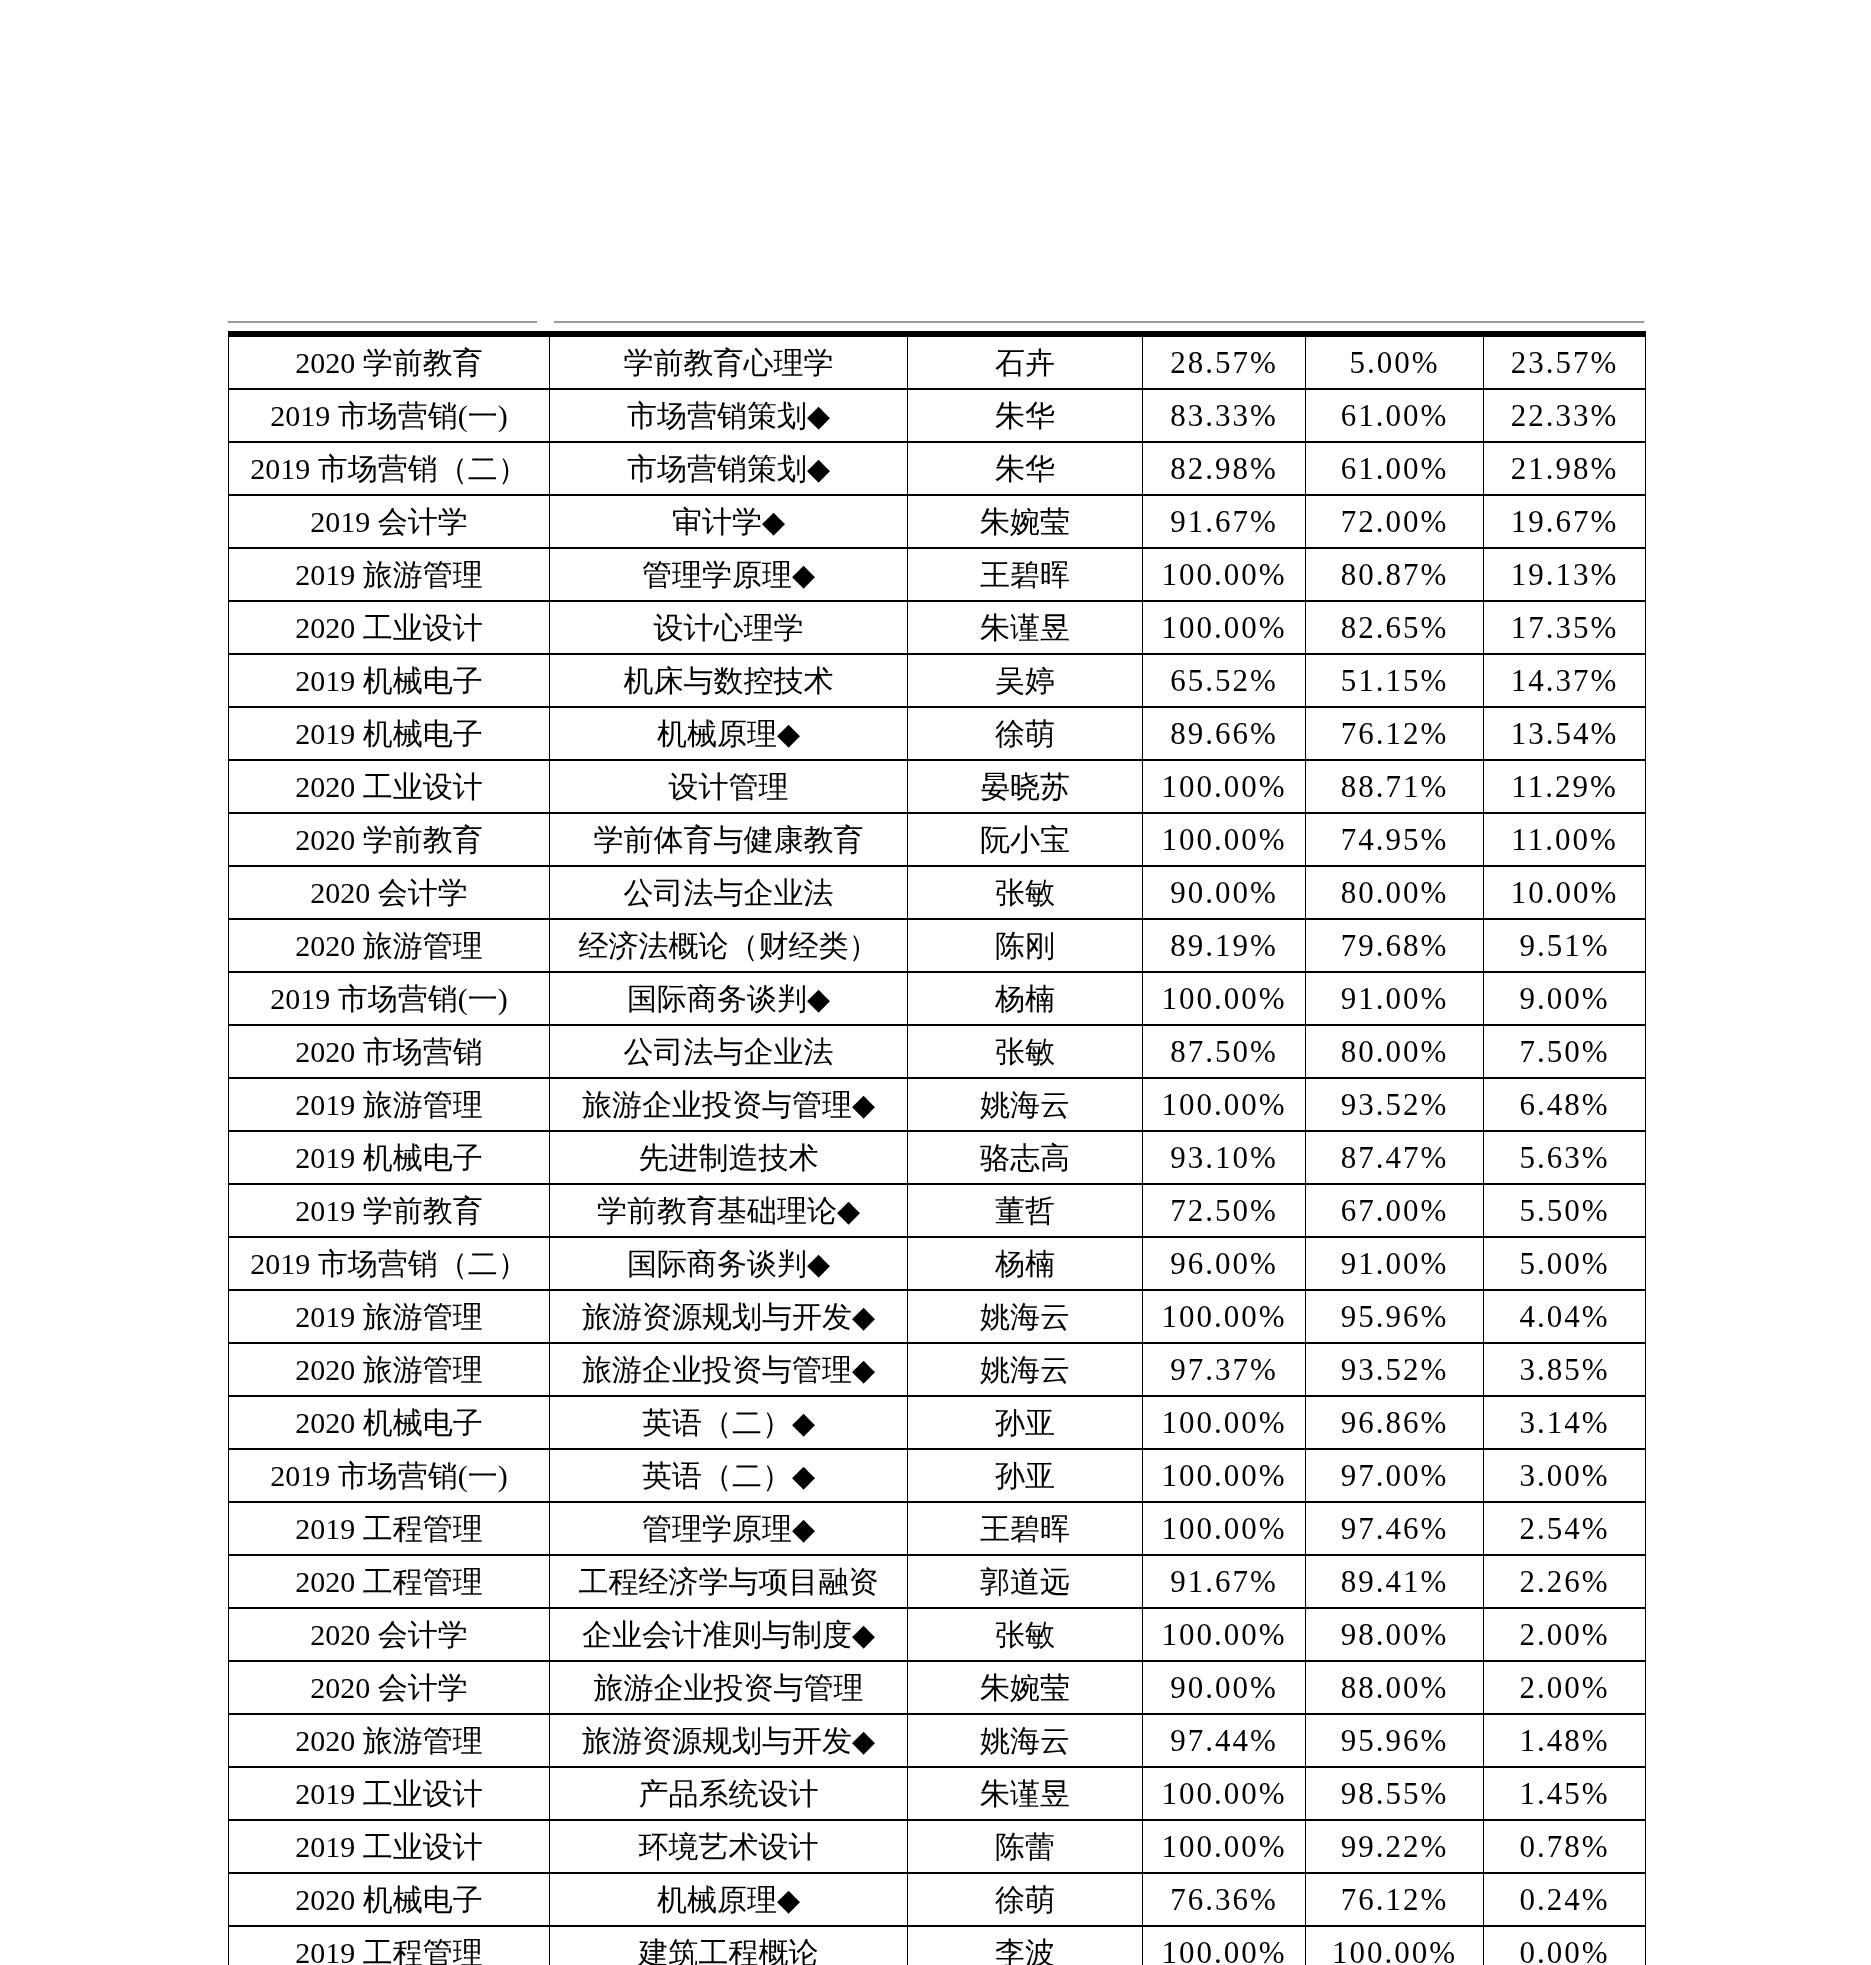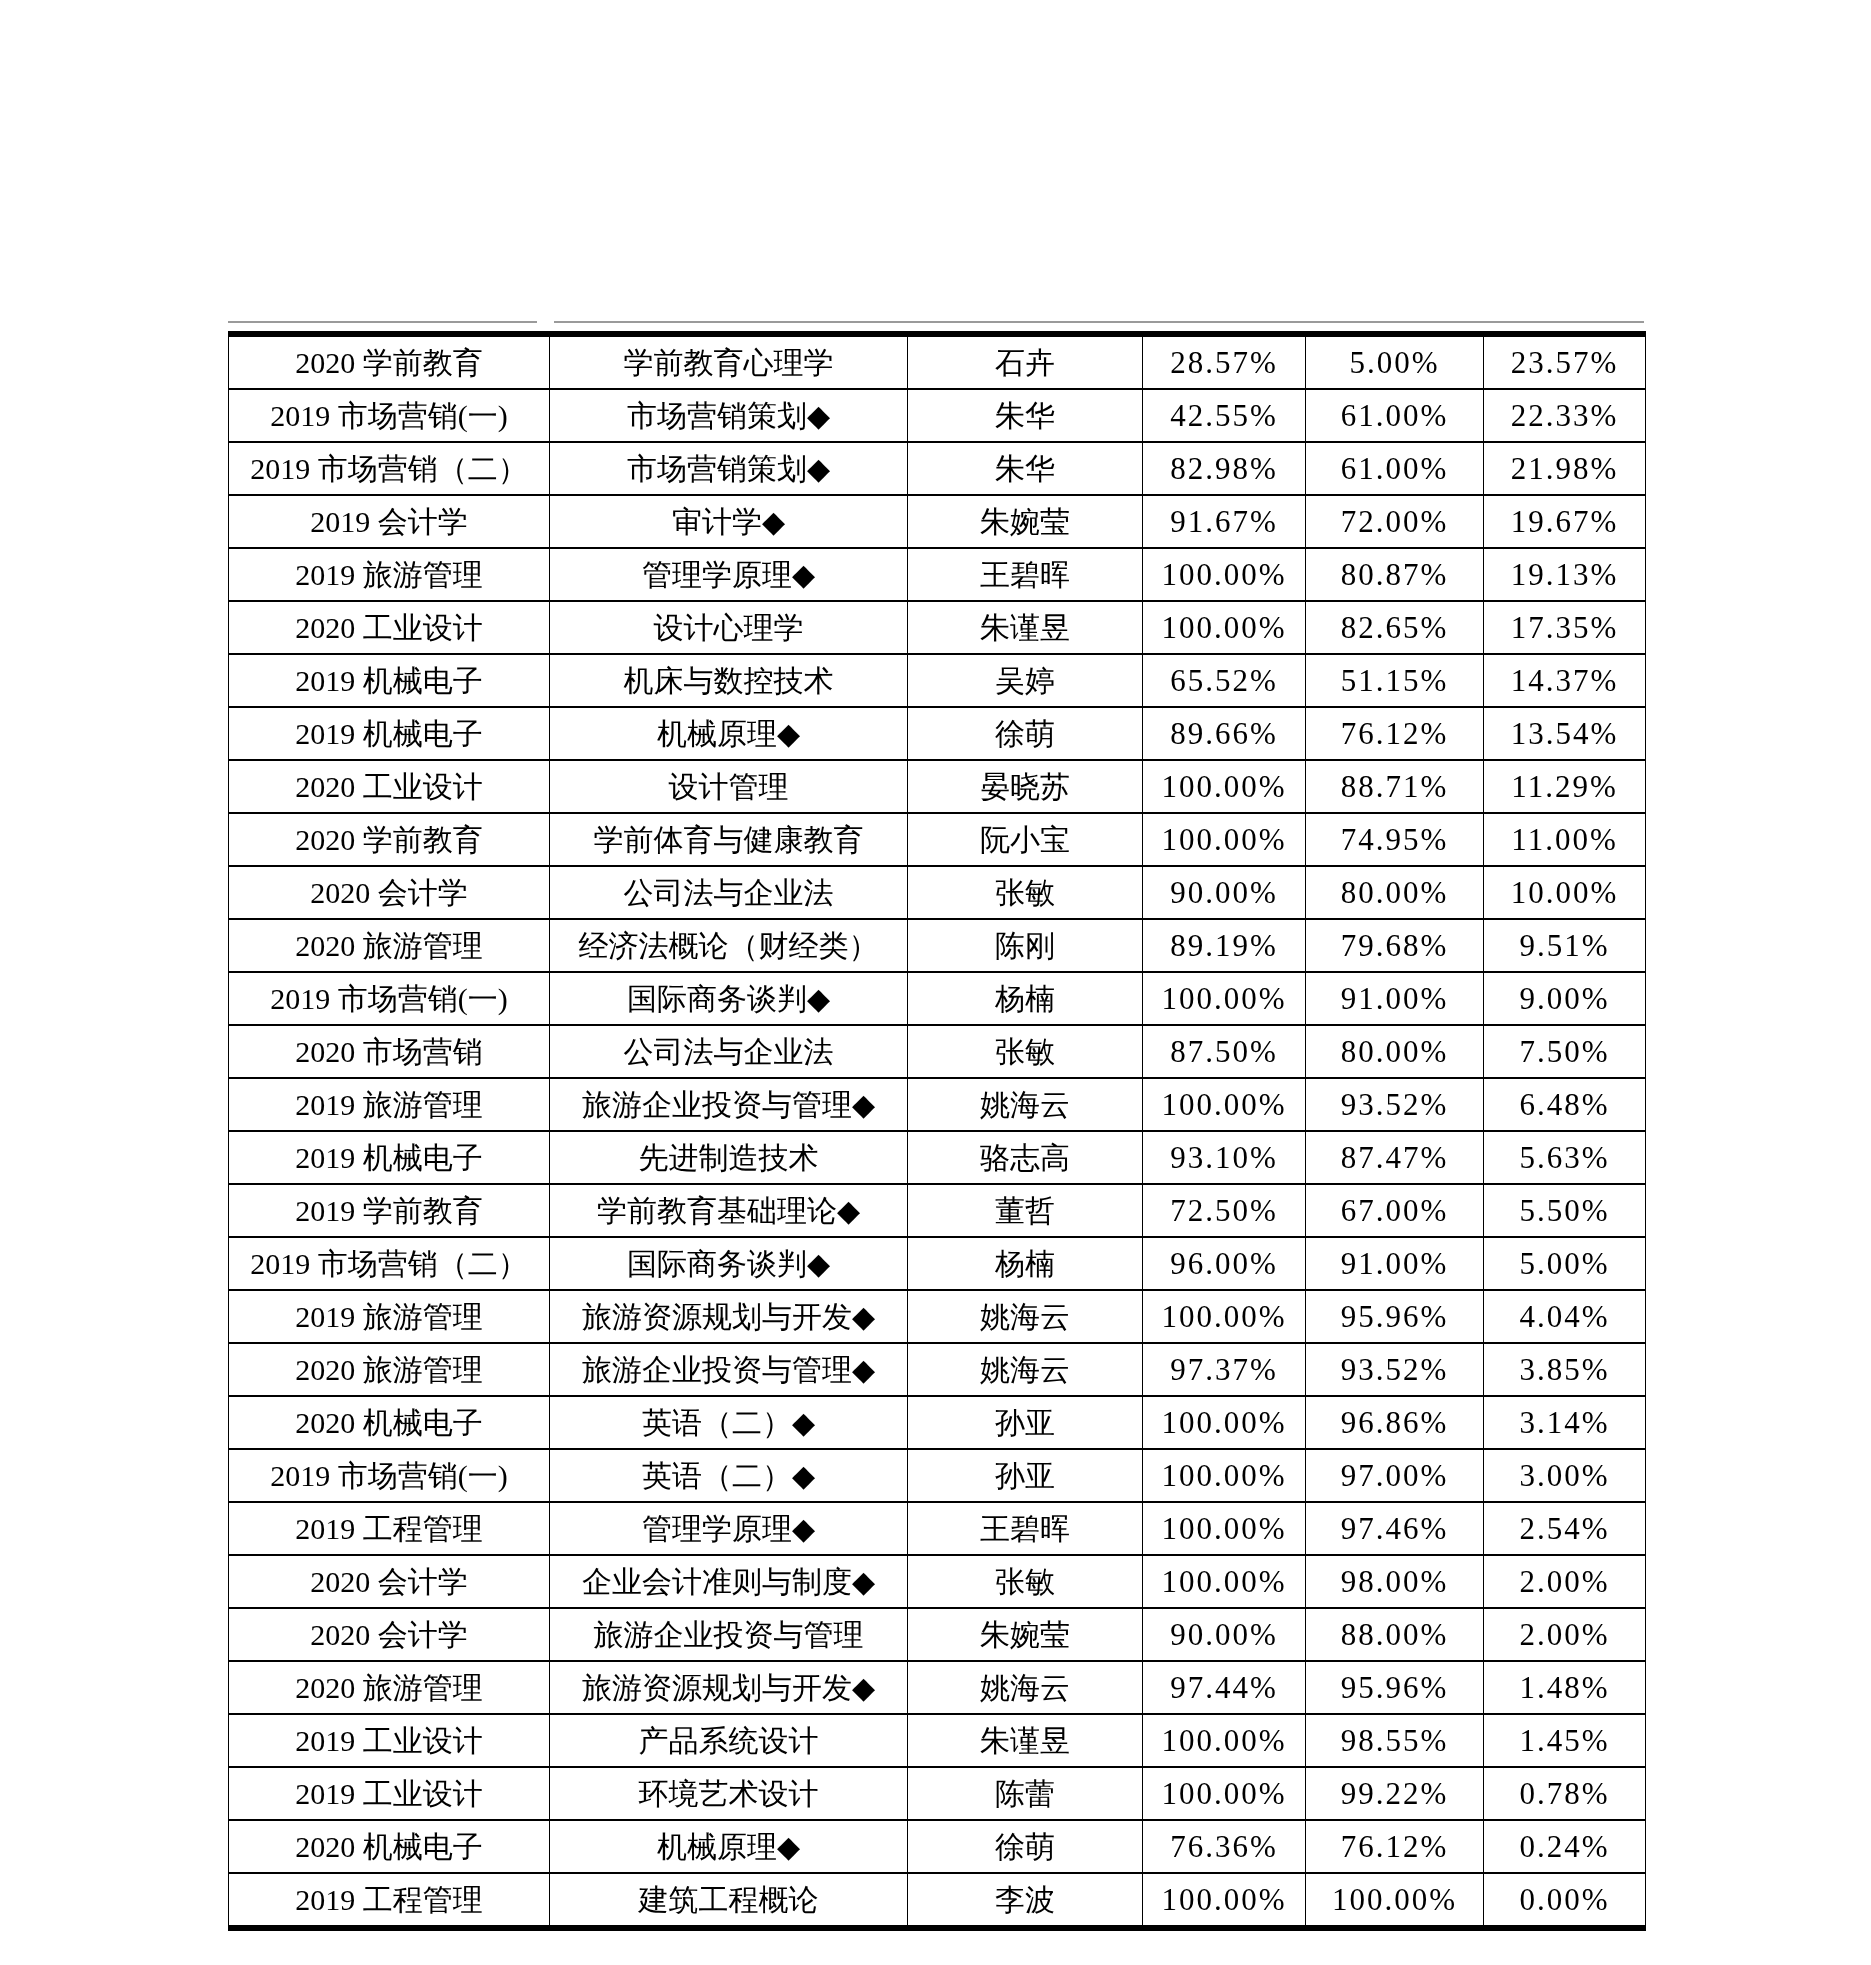--- a/index.html
+++ b/index.html
@@ -86,21 +86,21 @@
           <td>学前教育心理学</td>
           <td>石卉</td>
           <td class="num">28.57%</td>
           <td class="num">5.00%</td>
           <td class="num">23.57%</td>
         </tr>
         <tr>
           <td>2019 市场营销(一)</td>
           <td>市场营销策划◆</td>
           <td>朱华</td>
-          <td class="num">42.55%</td>
+          <td class="num">83.33%</td>
           <td class="num">61.00%</td>
           <td class="num">22.33%</td>
         </tr>
         <tr>
           <td>2019 市场营销（二）</td>
           <td>市场营销策划◆</td>
           <td>朱华</td>
           <td class="num">82.98%</td>
           <td class="num">61.00%</td>
           <td class="num">21.98%</td>
@@ -259,20 +259,28 @@
         </tr>
         <tr>
           <td>2019 工程管理</td>
           <td>管理学原理◆</td>
           <td>王碧晖</td>
           <td class="num">100.00%</td>
           <td class="num">97.46%</td>
           <td class="num">2.54%</td>
         </tr>
         <tr>
+          <td>2020 工程管理</td>
+          <td>工程经济学与项目融资</td>
+          <td>郭道远</td>
+          <td class="num">91.67%</td>
+          <td class="num">89.41%</td>
+          <td class="num">2.26%</td>
+        </tr>
+        <tr>
           <td>2020 会计学</td>
           <td>企业会计准则与制度◆</td>
           <td>张敏</td>
           <td class="num">100.00%</td>
           <td class="num">98.00%</td>
           <td class="num">2.00%</td>
         </tr>
         <tr>
           <td>2020 会计学</td>
           <td>旅游企业投资与管理</td>

